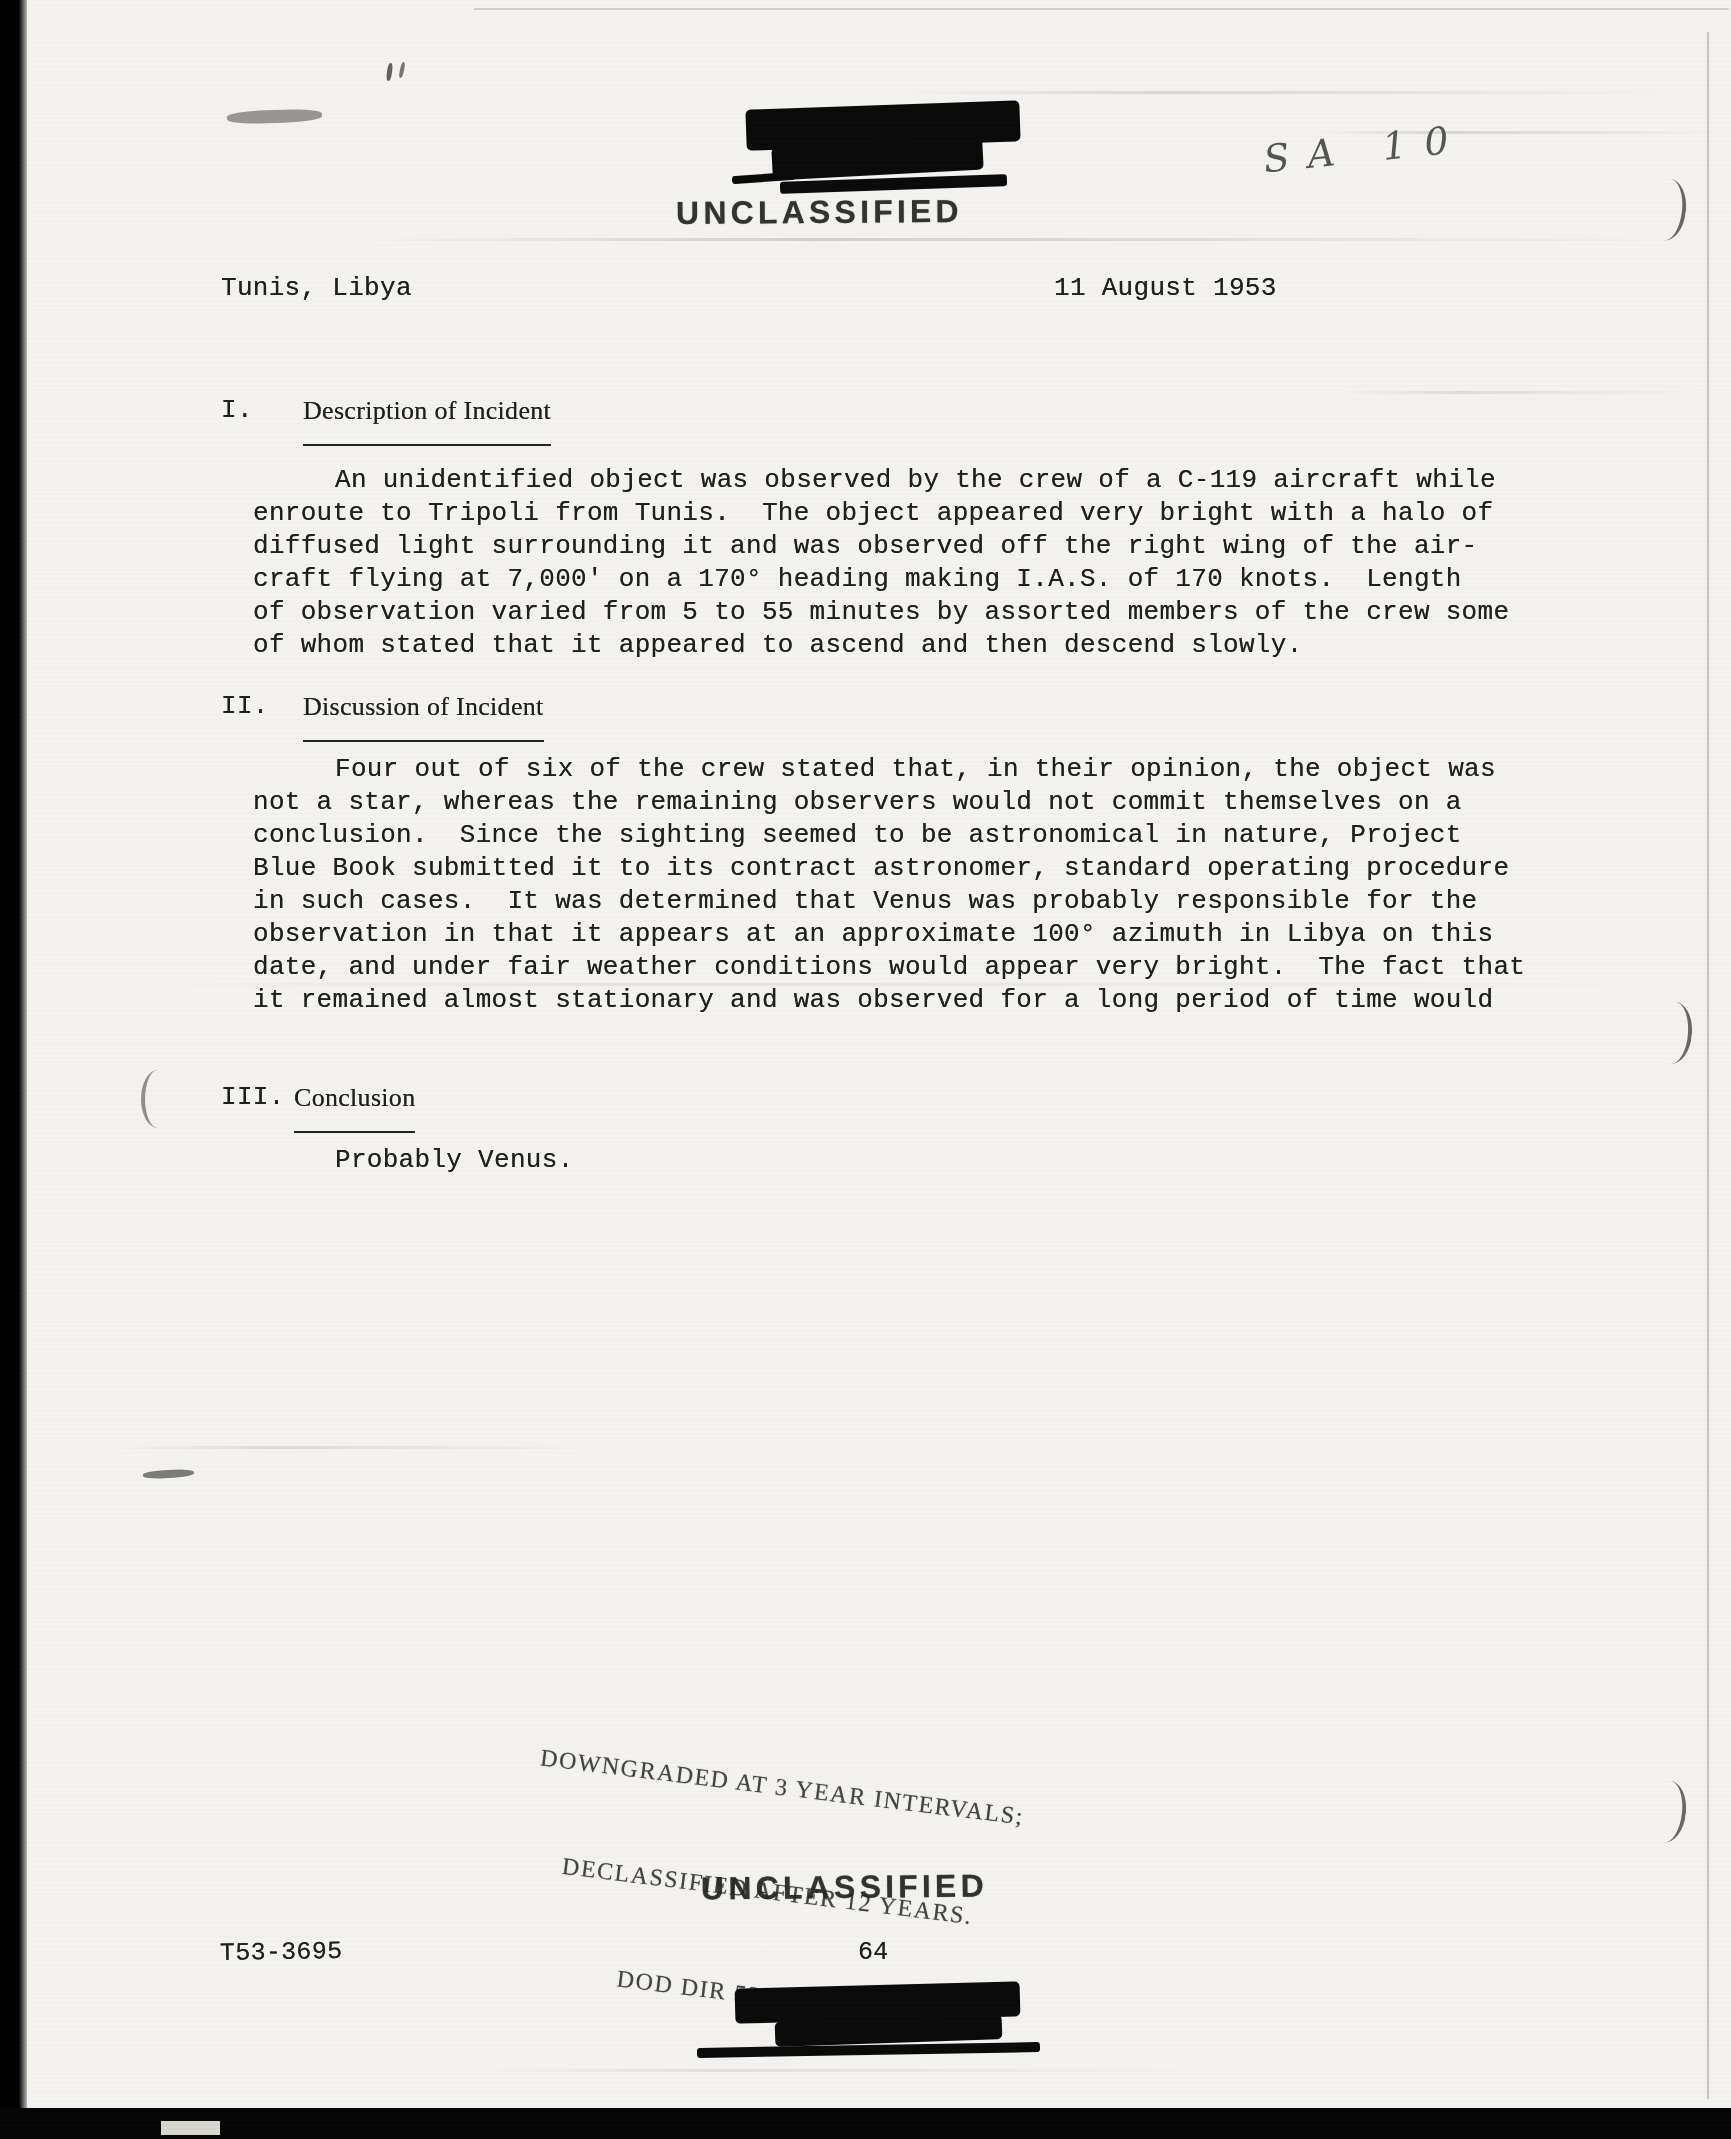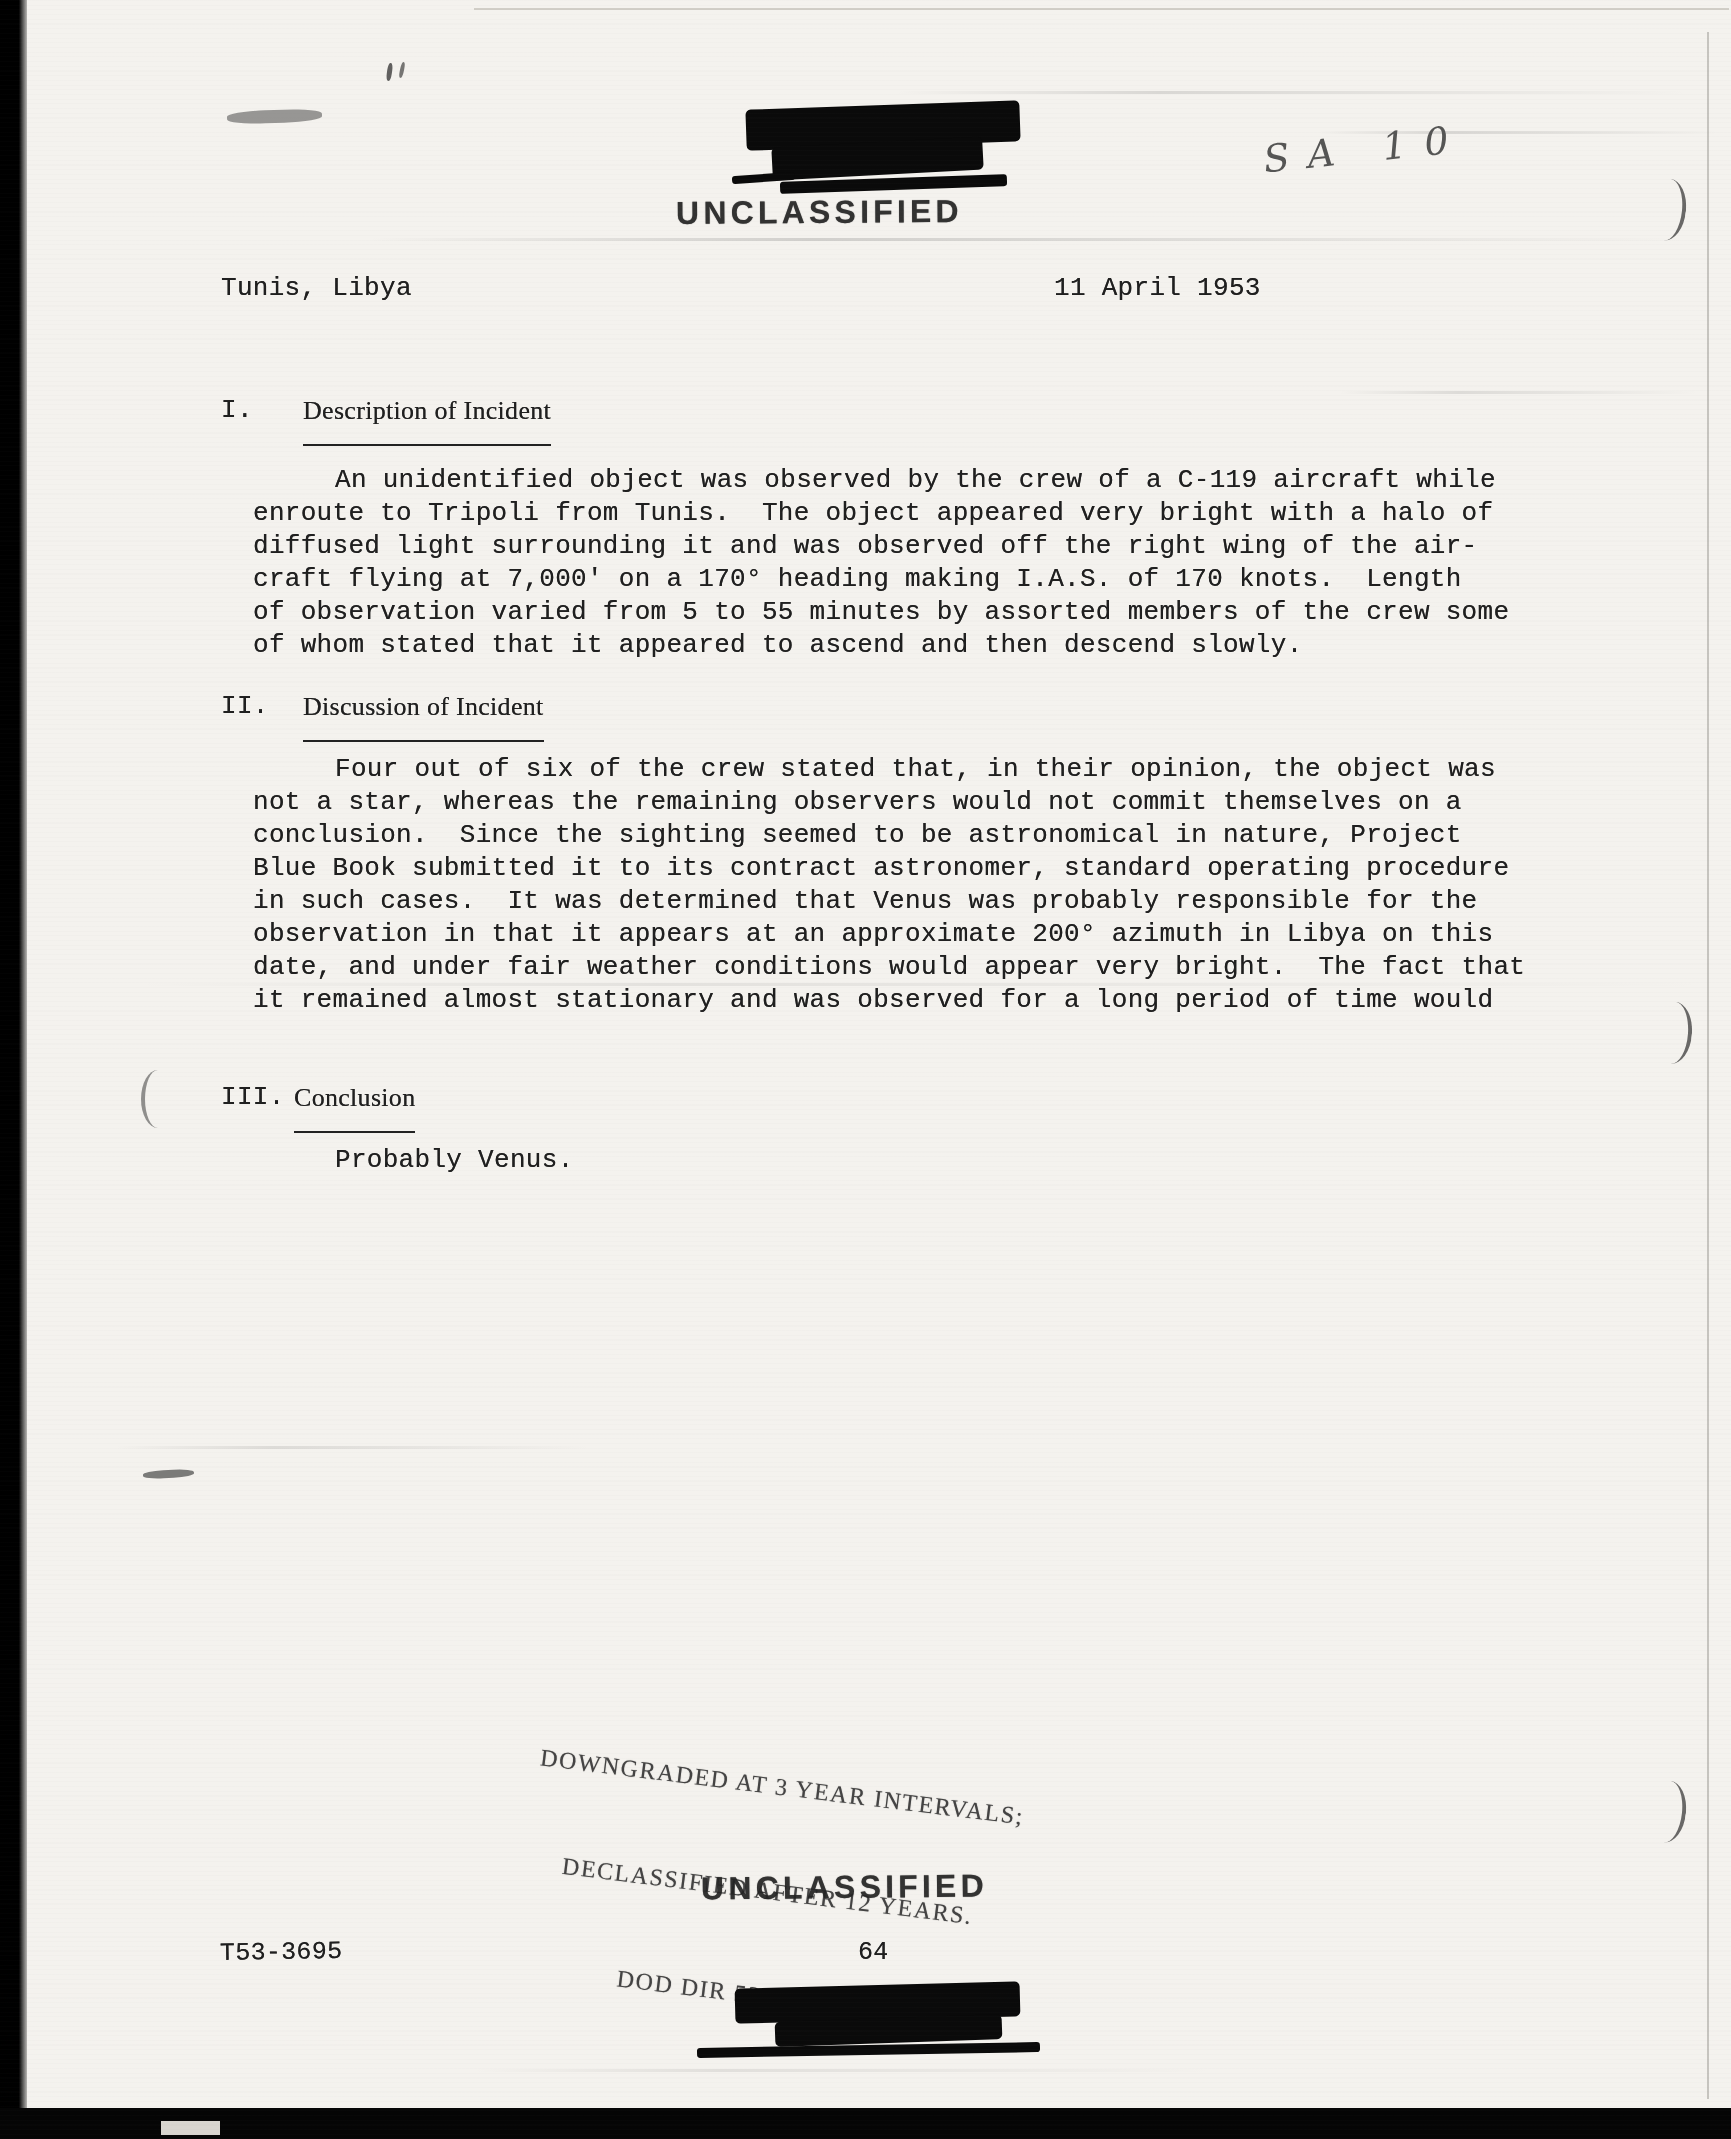--- a/index.html
+++ b/index.html
@@ -103,21 +103,21 @@
     <div class="blk redact-top-b"></div>
     <div class="blk redact-top-c"></div>
     <div class="blk redact-top-d"></div>
   </div>
 
   <div class="handwritten">SA 10</div>
 
   <div class="stamp-top">UNCLASSIFIED</div>
 
   <div class="tw" style="position:absolute;left:221px;top:272px;">Tunis, Libya</div>
-  <div class="tw" style="position:absolute;left:1054px;top:272px;">11 April 1953</div>
+  <div class="tw" style="position:absolute;left:1054px;top:272px;">11 August 1953</div>
 
   <div class="heading h1 tw" style="top:394px;">
     <span class="num">I.</span>
     <span class="ttl">Description of Incident</span>
   </div>
   <div class="para" style="top:464px;">
     <div class="tw indent">An unidentified object was observed by the crew of a C-119 aircraft while</div>
     <div class="tw">enroute to Tripoli from Tunis.  The object appeared very bright with a halo of</div>
     <div class="tw">diffused light surrounding it and was observed off the right wing of the air-</div>
     <div class="tw">craft flying at 7,000' on a 170° heading making I.A.S. of 170 knots.  Length</div>
@@ -128,21 +128,21 @@
   <div class="heading h2 tw" style="top:690px;text-align:center;">
     <span class="num">II.</span>
     <span class="ttl">Discussion of Incident</span>
   </div>
   <div class="para" style="top:753px;">
     <div class="tw indent">Four out of six of the crew stated that, in their opinion, the object was</div>
     <div class="tw">not a star, whereas the remaining observers would not commit themselves on a</div>
     <div class="tw">conclusion.  Since the sighting seemed to be astronomical in nature, Project</div>
     <div class="tw">Blue Book submitted it to its contract astronomer, standard operating procedure</div>
     <div class="tw">in such cases.  It was determined that Venus was probably responsible for the</div>
-    <div class="tw">observation in that it appears at an approximate 200° azimuth in Libya on this</div>
+    <div class="tw">observation in that it appears at an approximate 100° azimuth in Libya on this</div>
     <div class="tw">date, and under fair weather conditions would appear very bright.  The fact that</div>
     <div class="tw">it remained almost stationary and was observed for a long period of time would</div>
   </div>
 
   <div class="heading h3 tw" style="top:1081px;">
     <span class="num">III.</span>
     <span class="ttl">Conclusion</span>
   </div>
   <div class="para" style="top:1144px;">
     <div class="tw indent">Probably Venus.</div>

